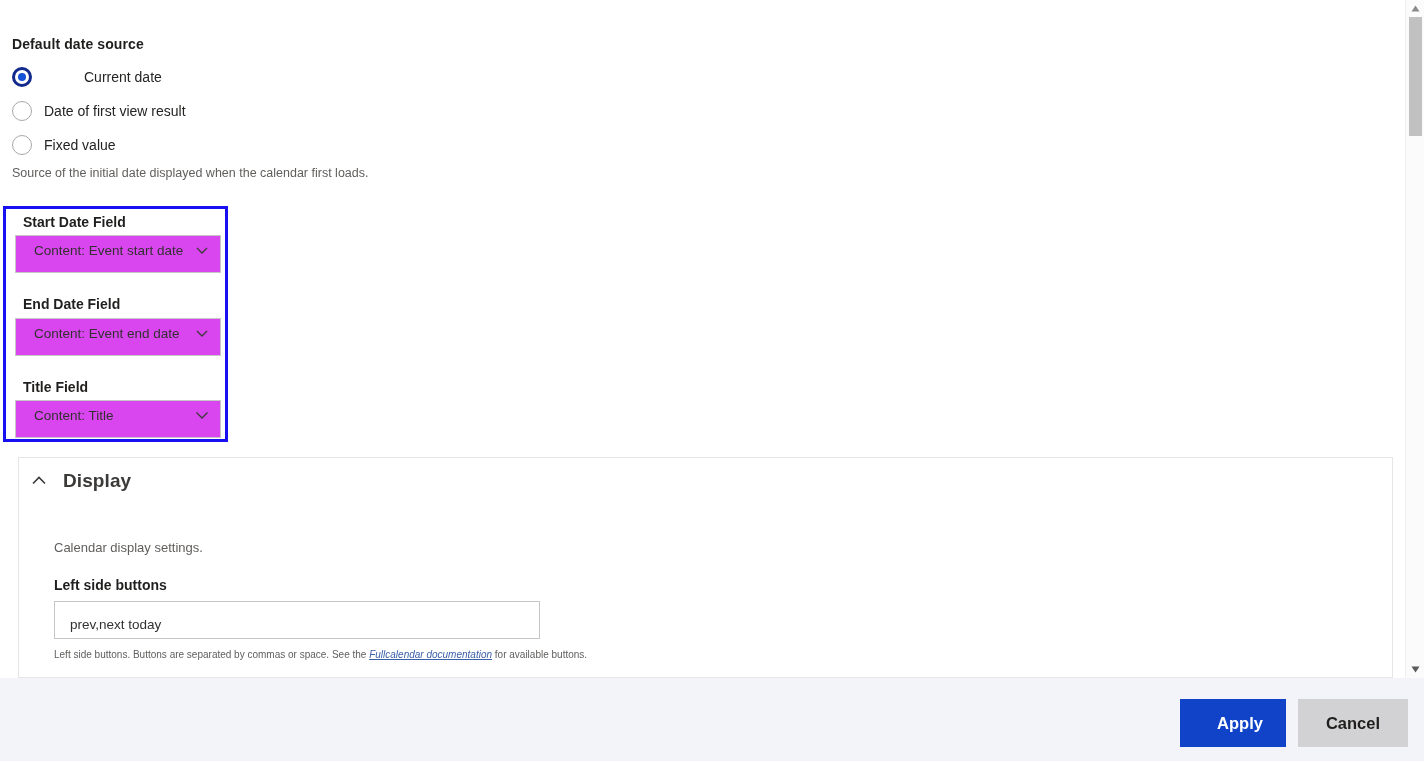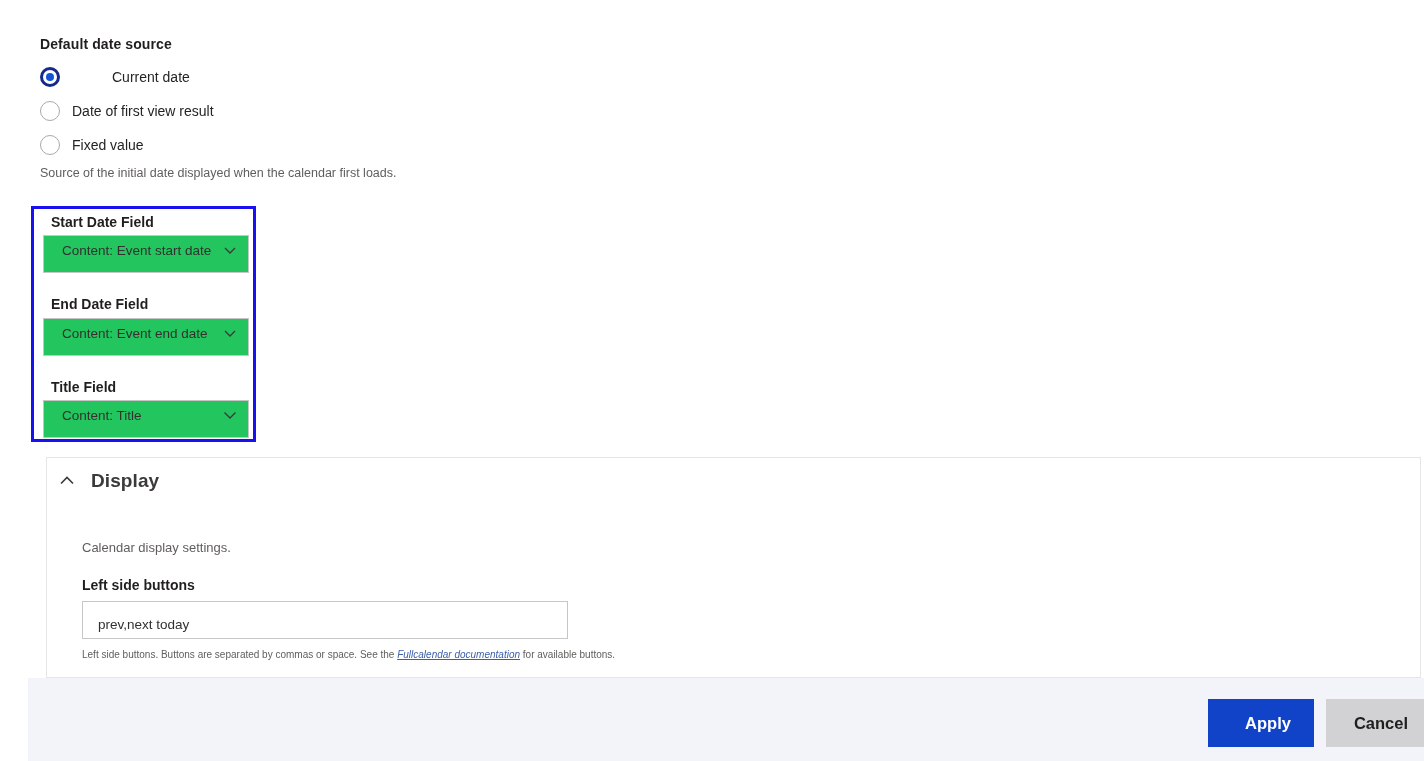--- a/index.html
+++ b/index.html
@@ -9,21 +9,20 @@
     background: #ffffff;
     font-family: "Liberation Sans", sans-serif;
     -webkit-font-smoothing: antialiased;
   }
 
   #root {
     position: relative;
     width: 1304px;
     height: 761px;
     background: #ffffff;
-    margin-left: 28px;
   }
 
   
   .content-pane {
     position: absolute;
     left: 0; top: 0;
     width: 1405px;
     height: 678px;
     background: #ffffff;
     overflow: hidden;
@@ -108,21 +107,21 @@
   #label-end-date   { top: 87px; }
   #label-title      { top: 170px; }
 
   .select-box {
     position: absolute;
     left: 9px;
     width: 206px;
     height: 38px;
     box-sizing: border-box;
     border: 1px solid #c8c6c4;
-    background: #22c55e;
+    background: #d946ef;
     display: flex;
     align-items: center;
     padding: 0 10px 8px 18px;
     cursor: pointer;
     justify-content: center;
   }
   #select-start-date { top: 26px; }
   #select-end-date   { top: 109px; }
   #select-title      { top: 191px; }
 

